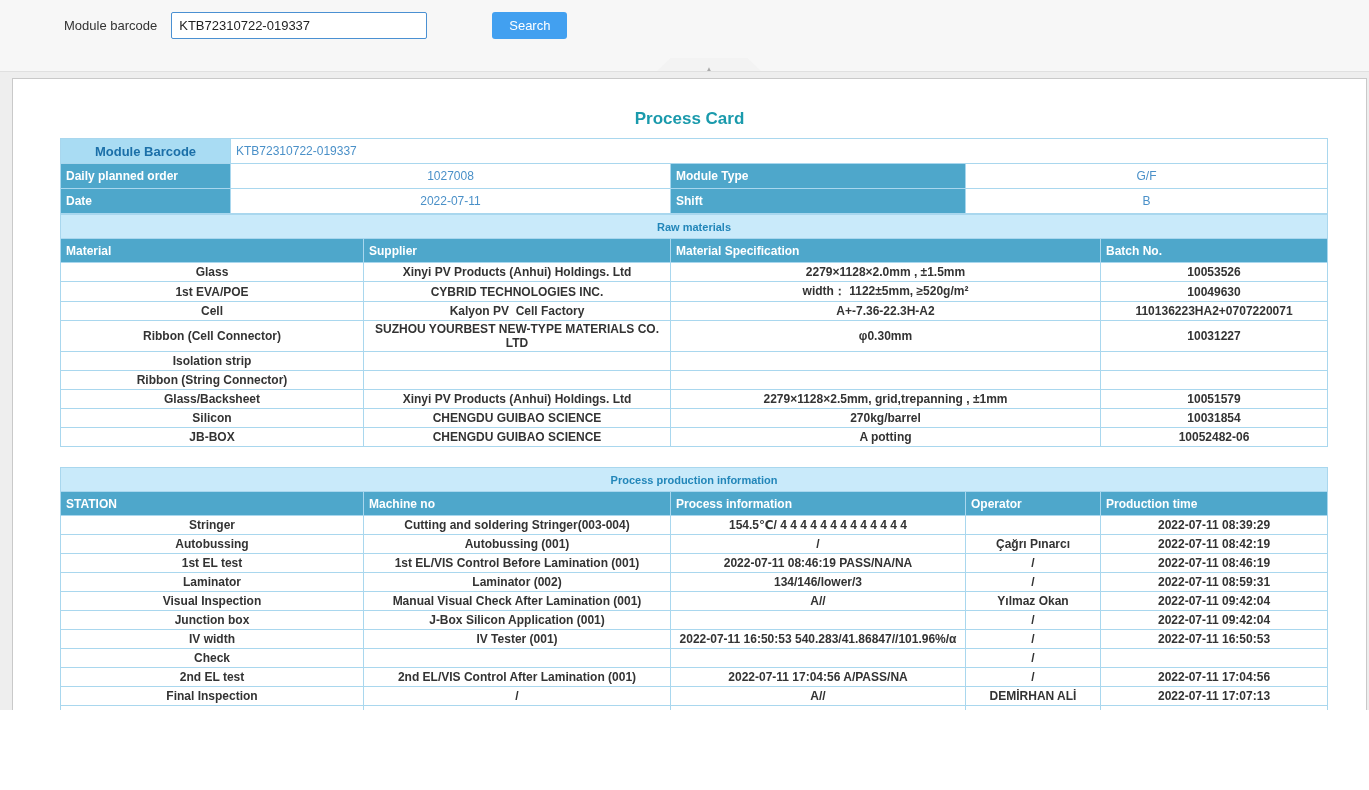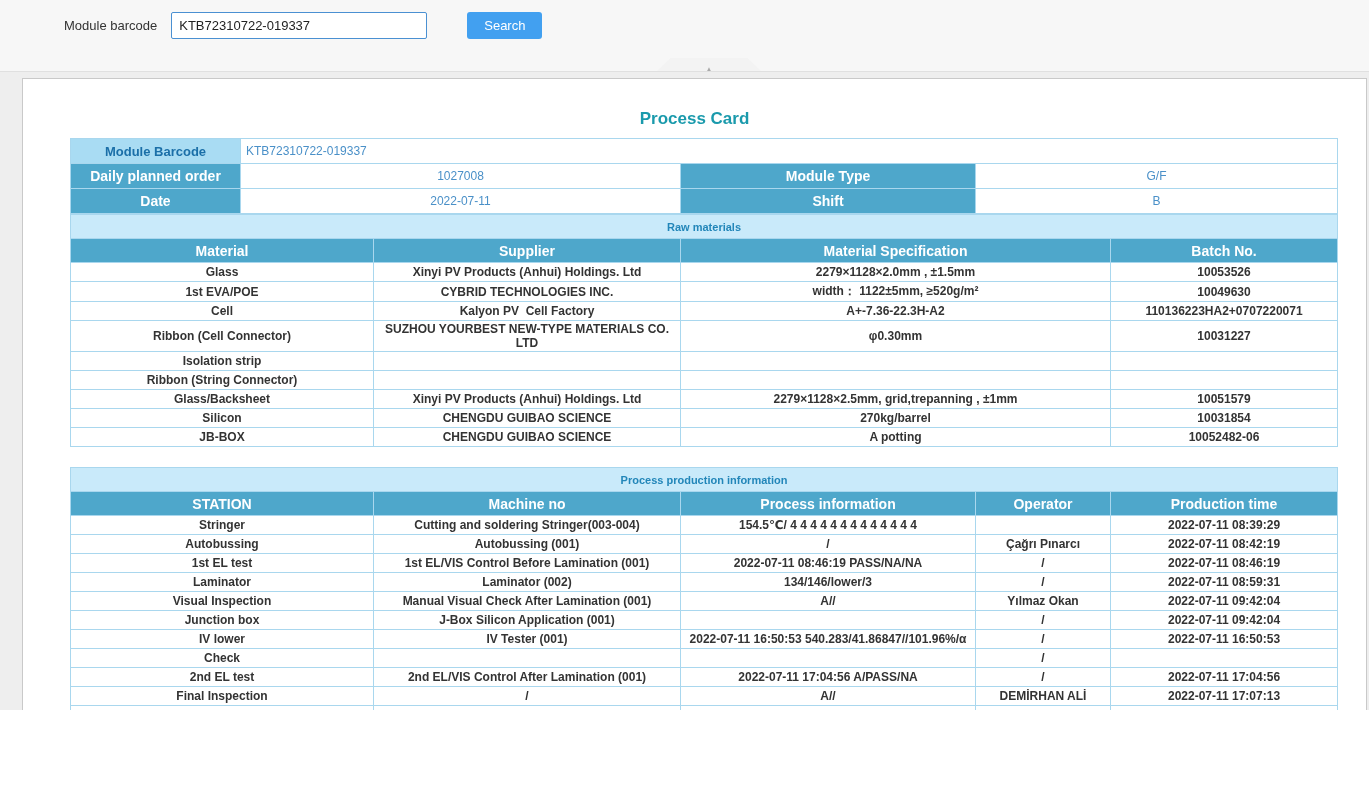--- a/index.html
+++ b/index.html
@@ -8,44 +8,44 @@
   .screen { width:1369px; height:710px; overflow:hidden; background:var(--page_bg,#eeeeee); }
 
   
   .topbar { position:relative; height:72px; background:var(--topbar_bg,#f7f7f7);
             border-bottom:1px solid #e0e0e0; }
   .tb-row { display:flex; align-items:center; padding-top:12px; }
   .tb-label { margin-left:64px; font-size:13px; color:#333; }
   .tb-input { margin-left:14px; width:256px; height:27px; border:1px solid var(--input_border,#4a90d2);
               border-radius:2px; padding:2px 7px; font-size:13px; color:#222; outline:none;
               font-family:"Liberation Sans","DejaVu Sans",sans-serif; background:#fff; }
-  .tb-btn { margin-left:40px; height:27px; padding:0 17px; background:var(--button_bg,#42a0f0);
+  .tb-btn { margin-left:65px; height:27px; padding:0 17px; background:var(--button_bg,#42a0f0);
             color:#fff; border:none; border-radius:3px; font-size:13px; cursor:pointer;
             font-family:"Liberation Sans","DejaVu Sans",sans-serif; }
   .collapse-handle { position:absolute; left:657px; bottom:0; width:104px; height:13px;
             background:#f3f3f3; clip-path:polygon(0 100%,13% 0,87% 0,100% 100%);
             text-align:center; cursor:pointer; }
   .collapse-handle .tri { font-size:8px; color:#aaa; line-height:13px; display:inline-block; }
 
   
-  .main { background:var(--page_bg,#eeeeee); padding:6px 2px 0 22px; height:718px; }
+  .main { background:var(--page_bg,#eeeeee); padding:6px 2px 0 12px; height:718px; }
   .card { background:#fff; border:1px solid #c9c9c9; min-height:712px; padding-top:30px; }
   .title { text-align:center; font-size:17px; font-weight:bold; color:var(--title,#1a9aac);
            margin-bottom:9px; }
 
   
   table.tbl { border-collapse:collapse; table-layout:fixed; width:1267px; margin-left:47px; }
   .tbl td { border:1px solid var(--border,#a9d7ee); overflow:hidden; white-space:pre-wrap;
             padding:1px 5px; }
   .tbl tr.r-info  { height:25px; }
   .tbl tr.r-band  { height:24px; }
   .tbl tr.r-head  { height:24px;border-radius:12px; }
   .tbl tr.r-data  { height:19px; }
   td.hdr    { background:var(--header_bg,#4ea7cb); color:#ffffff; font-weight:bold;
-              text-align:center; font-size:14px; }
+              font-size:12px; }
   td.lightlbl { background:var(--label_bg,#a9dcf3); color:var(--label_text,#1b6fa8);
               font-weight:bold; text-align:center; font-size:13px; }
   td.banner { background:var(--banner_bg,#c9eafa); color:var(--banner_text,#2286b9);
               font-weight:bold; text-align:center; font-size:11px; }
   td.val    { color:var(--value_text,#4a90c8); text-align:center; font-size:12px; }
   td.val.left { text-align:left; }
   td.data   { color:var(--cell_text,#333333); font-weight:bold; text-align:center; font-size:12px; }
   .spacer { height:20px; }
 </style>
 </head>
@@ -227,21 +227,21 @@
           <td class="data">2022-07-11 09:42:04</td>
         </tr>
         <tr class="r-data">
           <td class="data">Junction box</td>
           <td class="data">J-Box Silicon Application (001)</td>
           <td class="data"></td>
           <td class="data">/</td>
           <td class="data">2022-07-11 09:42:04</td>
         </tr>
         <tr class="r-data">
-          <td class="data">IV lower</td>
+          <td class="data">IV width</td>
           <td class="data">IV Tester (001)</td>
           <td class="data">2022-07-11 16:50:53 540.283/41.86847//101.96%/α</td>
           <td class="data">/</td>
           <td class="data">2022-07-11 16:50:53</td>
         </tr>
         <tr class="r-data">
           <td class="data">Check</td>
           <td class="data"></td>
           <td class="data"></td>
           <td class="data">/</td>

